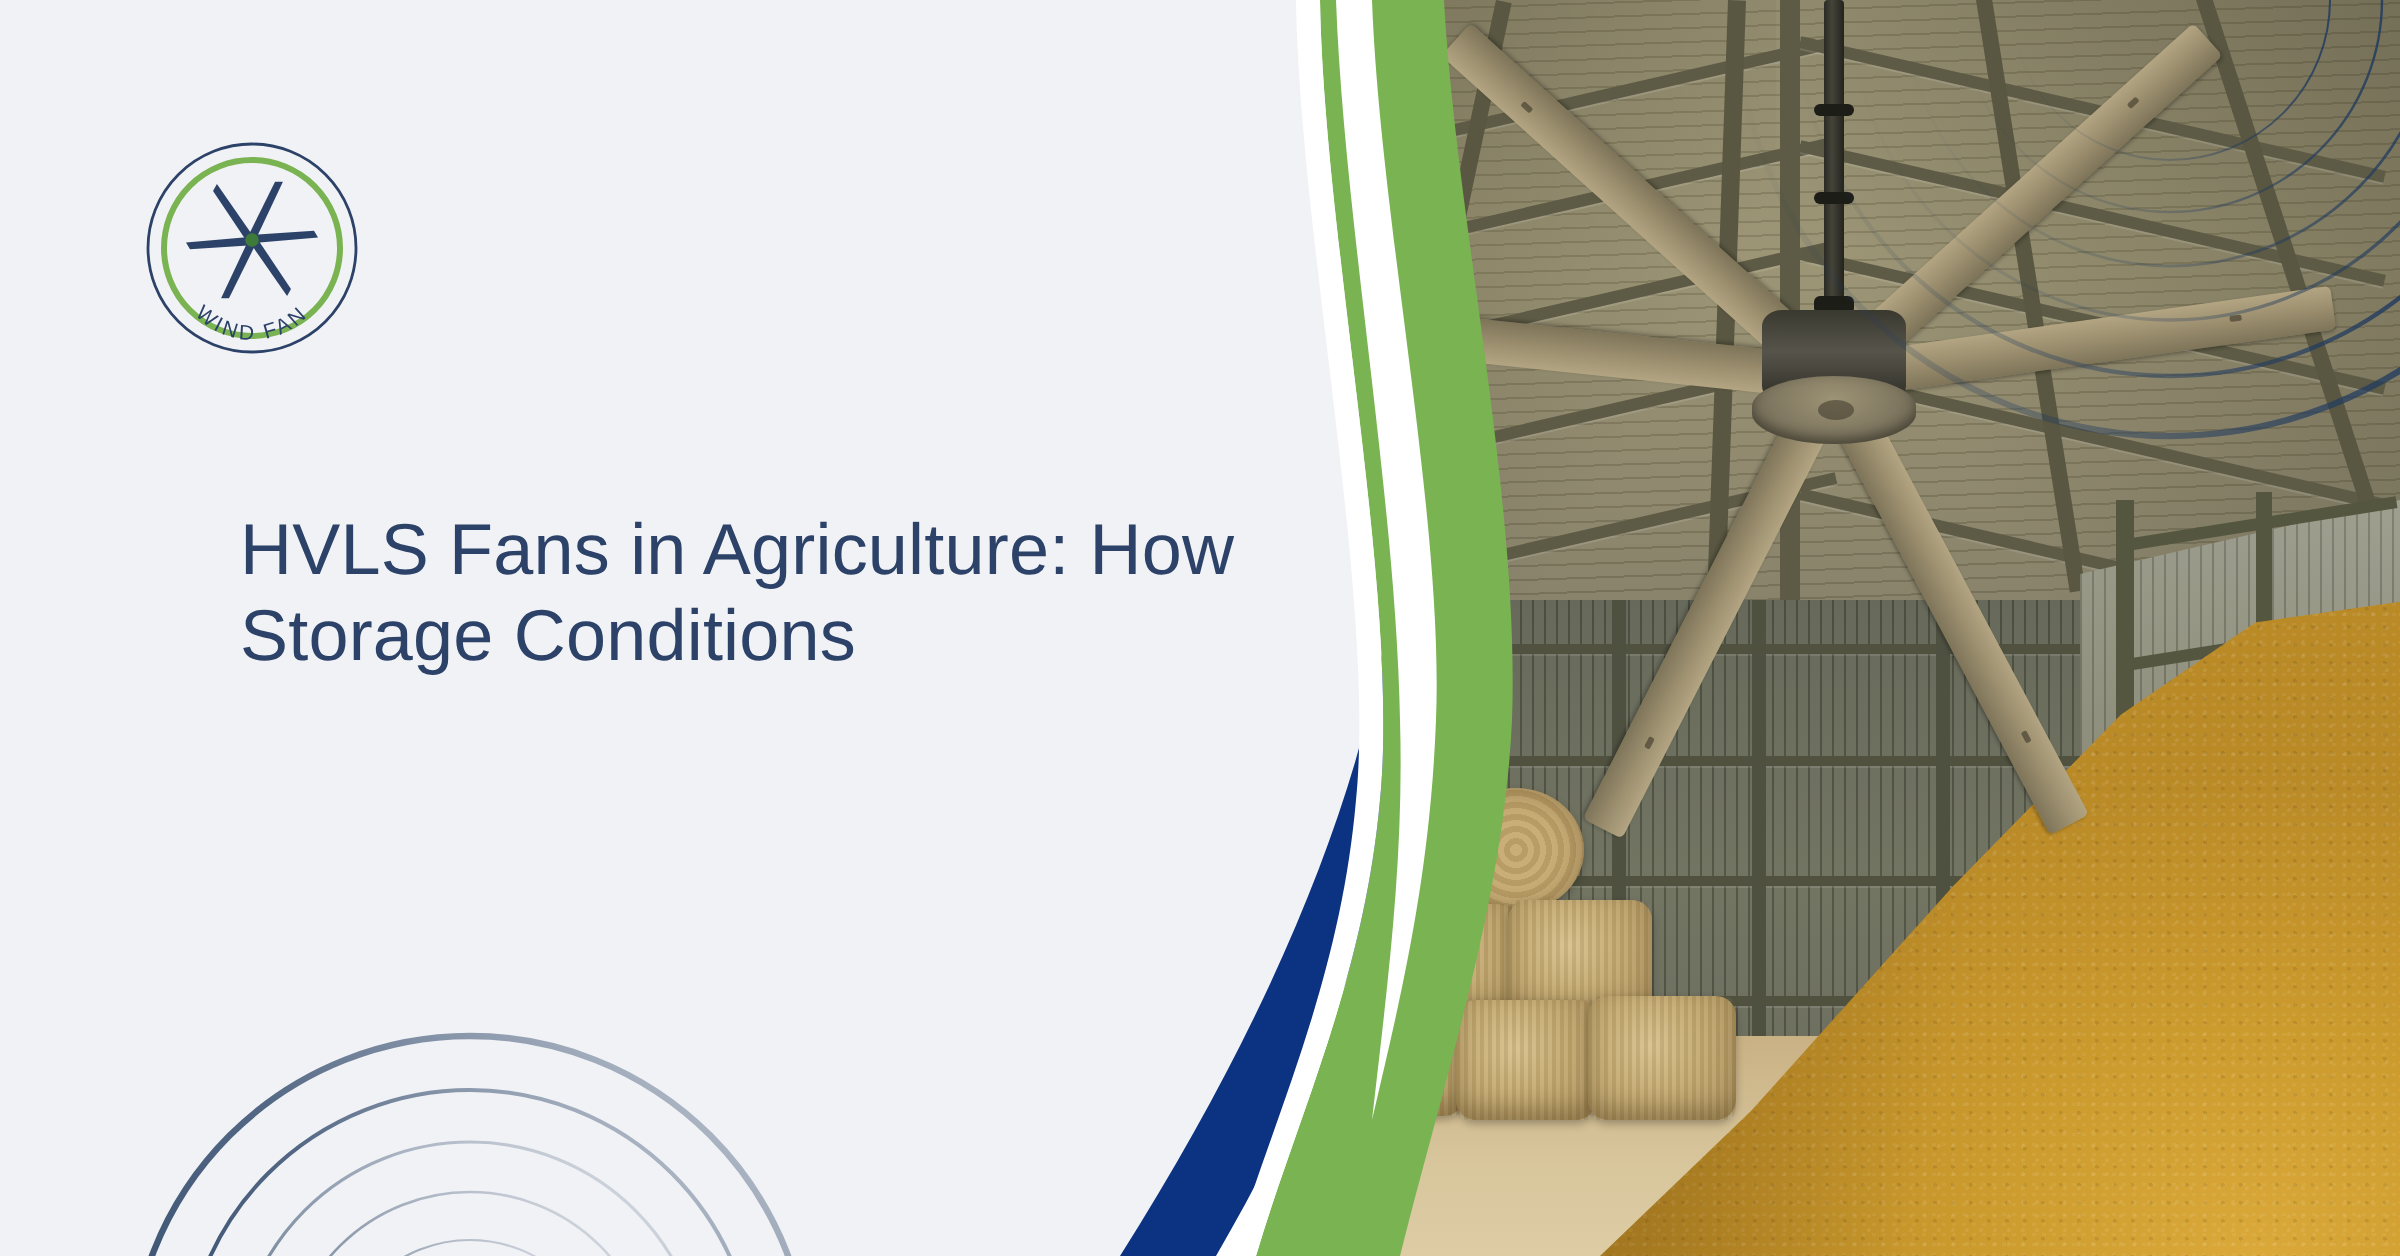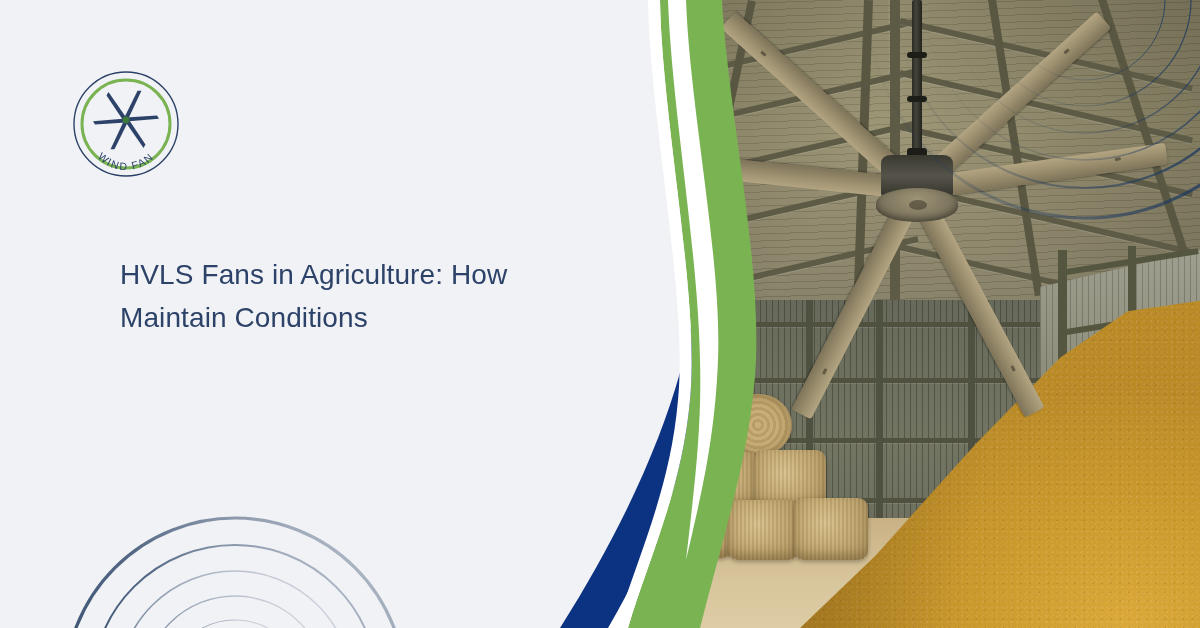--- a/index.html
+++ b/index.html
@@ -199,21 +199,21 @@
   
   .swoosh{ position:absolute; left:0; top:0; width:1200px; height:628px; }
 
   
   .logo{
     position:absolute; left:72px; top:70px; width:108px; height:108px;
   }
   .title{
     position:absolute; left:120px; top:253px; width:480px;
     color:#2C4268;
-    font-size:28px;
+    font-size:36px;
     line-height:43px;
     font-weight:400;
     letter-spacing:.1px;
   }
   .title span{ display:block; white-space:nowrap; }
 
   .deco-tr{ position:absolute; right:-10px; top:-120px; width:420px; height:380px; }
   .deco-bl{ position:absolute; left:60px; bottom:-160px; width:360px; height:340px; }
 </style>
 </head>
@@ -432,16 +432,16 @@
     </g>
     <circle cx="54" cy="50" r="3.4" fill="#3E7A3A"></circle>
 
     <text font-family="'Liberation Sans', sans-serif" font-size="10.5" letter-spacing="1.6" fill="#2C4268">
       <textPath href="#brandArc" startOffset="50%" text-anchor="middle">WIND FAN</textPath>
     </text>
   </svg>
 
   <h1 class="title">
     <span>HVLS Fans in Agriculture: How</span>
-    <span>Maintain Conditions</span>
+    <span>Storage Conditions</span>
   </h1>
 
 </div>
 
 </body></html>

